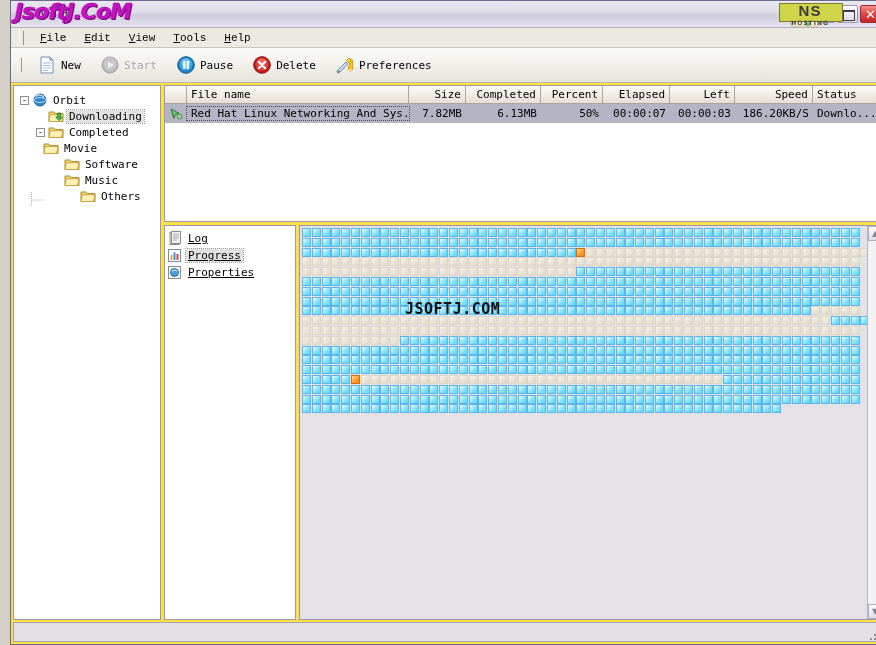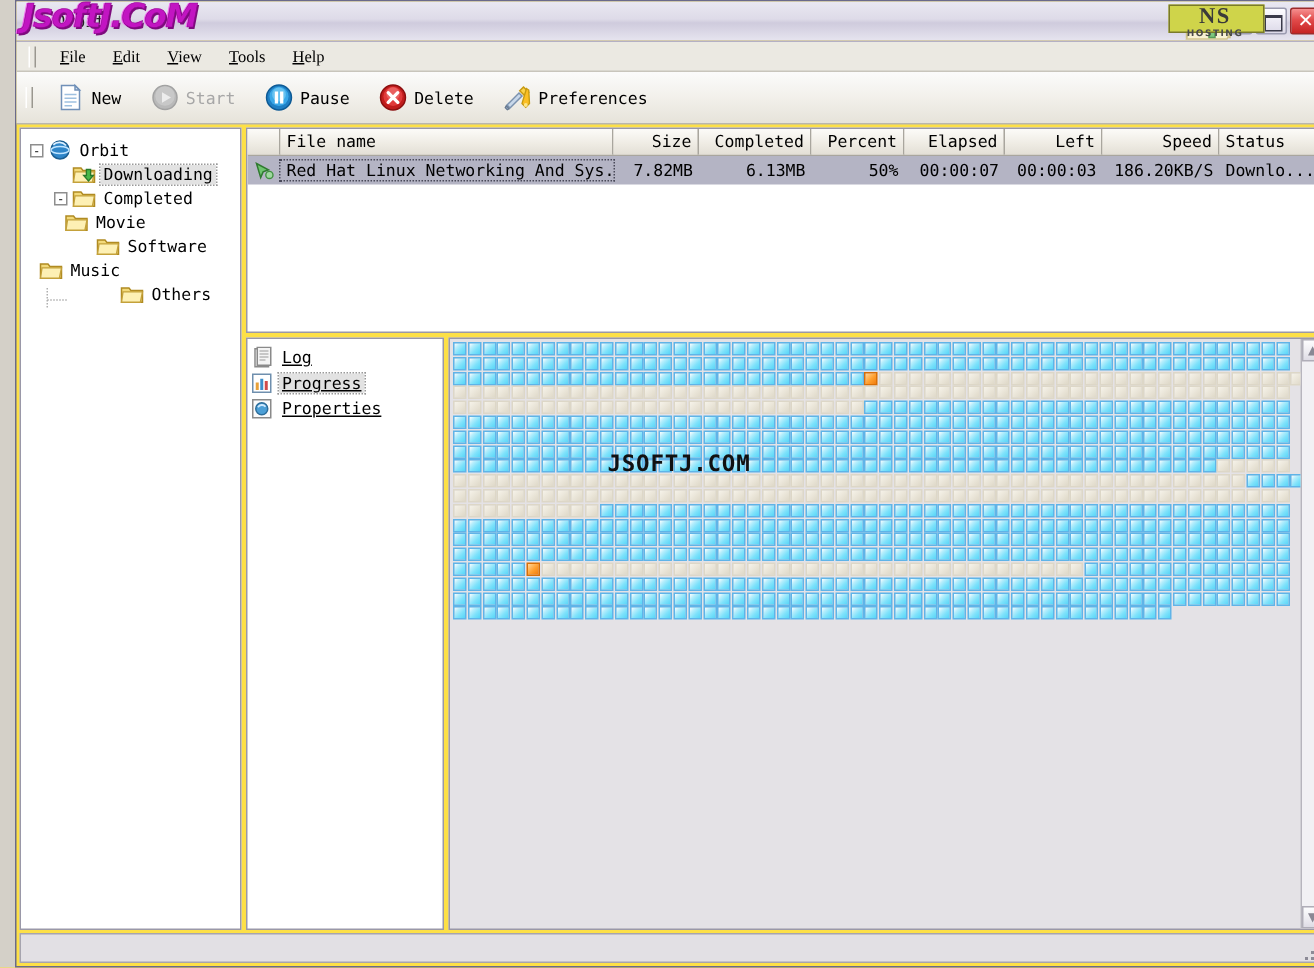--- a/index.html
+++ b/index.html
@@ -73,21 +73,21 @@
   #ns-logo{
     position:absolute;right:44px;top:2px;width:62px;height:24px;z-index:4;
     pointer-events:none;
   }
   #ns-logo .nsbox{
     position:absolute;left:0;top:0;width:62px;height:17px;
     background:#cfd44a;border:1px solid #7a7a2a;
   }
   #ns-logo .nstext{
     position:absolute;left:0;top:-1px;width:62px;height:18px;
-    text-align:center;font-family:Liberation Serif, serif;
+    text-align:center;font-family:Liberation Sans, sans-serif;
     font-size:15px;font-weight:bold;color:#3a3a3a;line-height:18px;
     letter-spacing:1px;
   }
   #ns-logo .nssub{
     position:absolute;left:0;top:16px;width:62px;
     text-align:center;font-family:"DejaVu Sans","Liberation Sans",sans-serif;
     font-size:6px;font-weight:bold;color:#4a4a4a;letter-spacing:1px;
   }
   #folder-wm{
     position:absolute;right:62px;top:4px;z-index:3;opacity:.85;pointer-events:none;
@@ -101,21 +101,21 @@
     display:flex;align-items:center;
     padding-left:8px;
     box-sizing:border-box;
   }
   .grip{
     width:3px;height:14px;margin-right:7px;
     border-left:1px solid #fff;border-right:1px solid #9a978f;
   }
   .menu-item{
     padding:0 9px;
-    font-family:Liberation Serif, serif;
+    font-family:Liberation Mono, monospace;
     font-size:11px;color:#000;cursor:default;text-align:center;
   }
   .menu-item u{text-decoration:underline;}
 
   
   #toolbar{
     flex:0 0 35px;height:35px;
     background:linear-gradient(180deg,#fbfbfb 0%,#f1efe9 55%,#e6e3da 100%);
     border-bottom:1px solid #b9b6ad;
     display:flex;align-items:center;
@@ -450,21 +450,21 @@
             <span class="tlabel">Movie</span>
           </div>
           <div class="tnode" style="padding-left: 38px; margin-top: 0px;">
             <span style="width: 12px; flex: 0 0 12px;"></span>
             <span class="tico"><svg width="16" height="14" viewBox="0 0 16 14">
                 <path d="M1 3 L6 3 L7.3 4.6 L15 4.6 L15 12.5 L1 12.5 Z" fill="#f2d97a" stroke="#b08b22" stroke-width="1"></path>
                 <path d="M2 5.6 L15 5.6 L13.6 12.5 L1 12.5 Z" fill="#fdf0b4" stroke="#c4a13a" stroke-width="0.9"></path>
               </svg></span>
             <span class="tlabel">Software</span>
           </div>
-          <div class="tnode" style="margin-top: 0px;">
+          <div class="tnode" style="padding-left: 38px; margin-top: 0px;">
             <span style="width: 12px; flex: 0 0 12px;"></span>
             <span class="tico"><svg width="16" height="14" viewBox="0 0 16 14">
                 <path d="M1 3 L6 3 L7.3 4.6 L15 4.6 L15 12.5 L1 12.5 Z" fill="#f2d97a" stroke="#b08b22" stroke-width="1"></path>
                 <path d="M2 5.6 L15 5.6 L13.6 12.5 L1 12.5 Z" fill="#fdf0b4" stroke="#c4a13a" stroke-width="0.9"></path>
               </svg></span>
             <span class="tlabel">Music</span>
           </div>
           <div class="tnode" style="padding-left: 54px; margin-top: 0px;">
             <span style="width: 12px; flex: 0 0 12px;"></span>
             <span class="tico"><svg width="16" height="14" viewBox="0 0 16 14">

